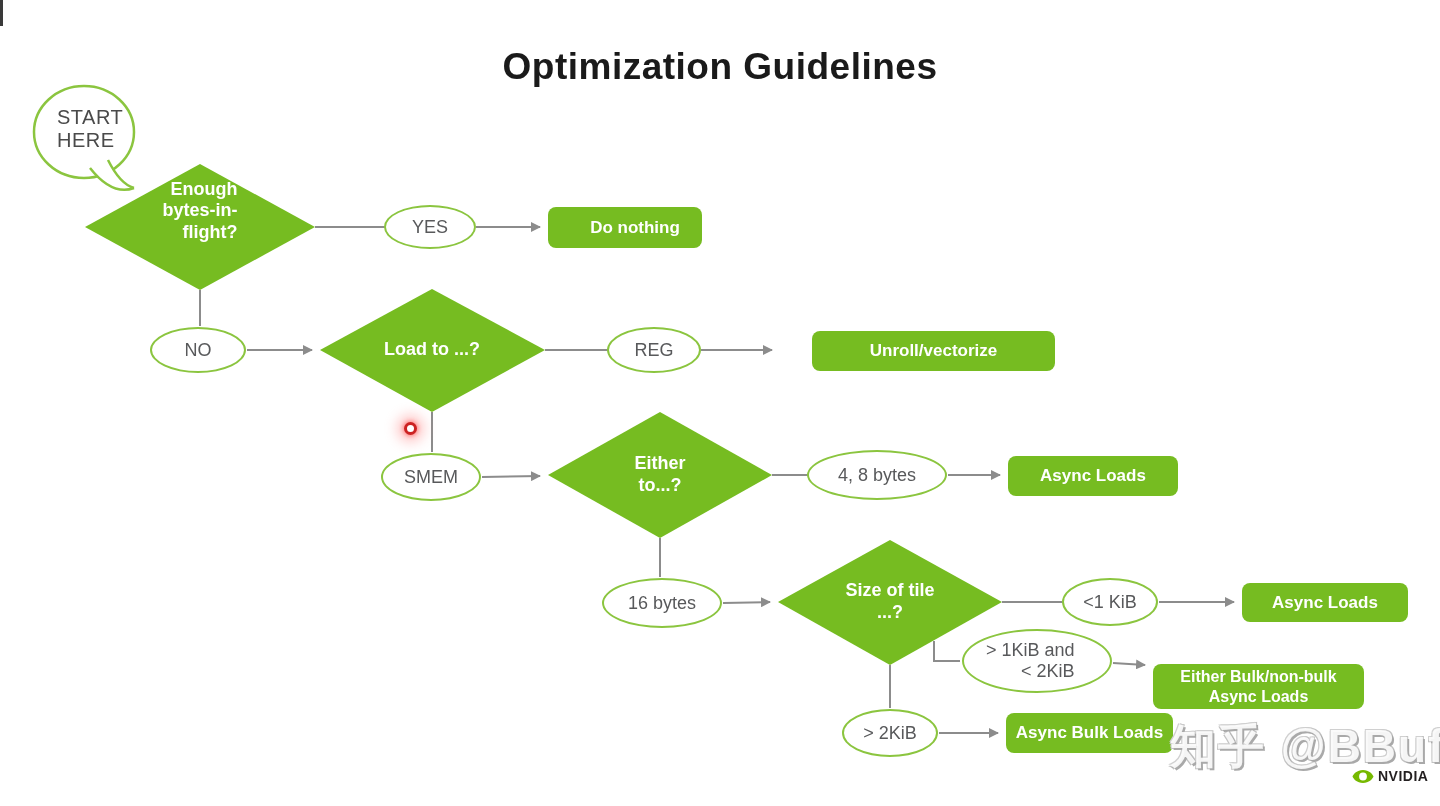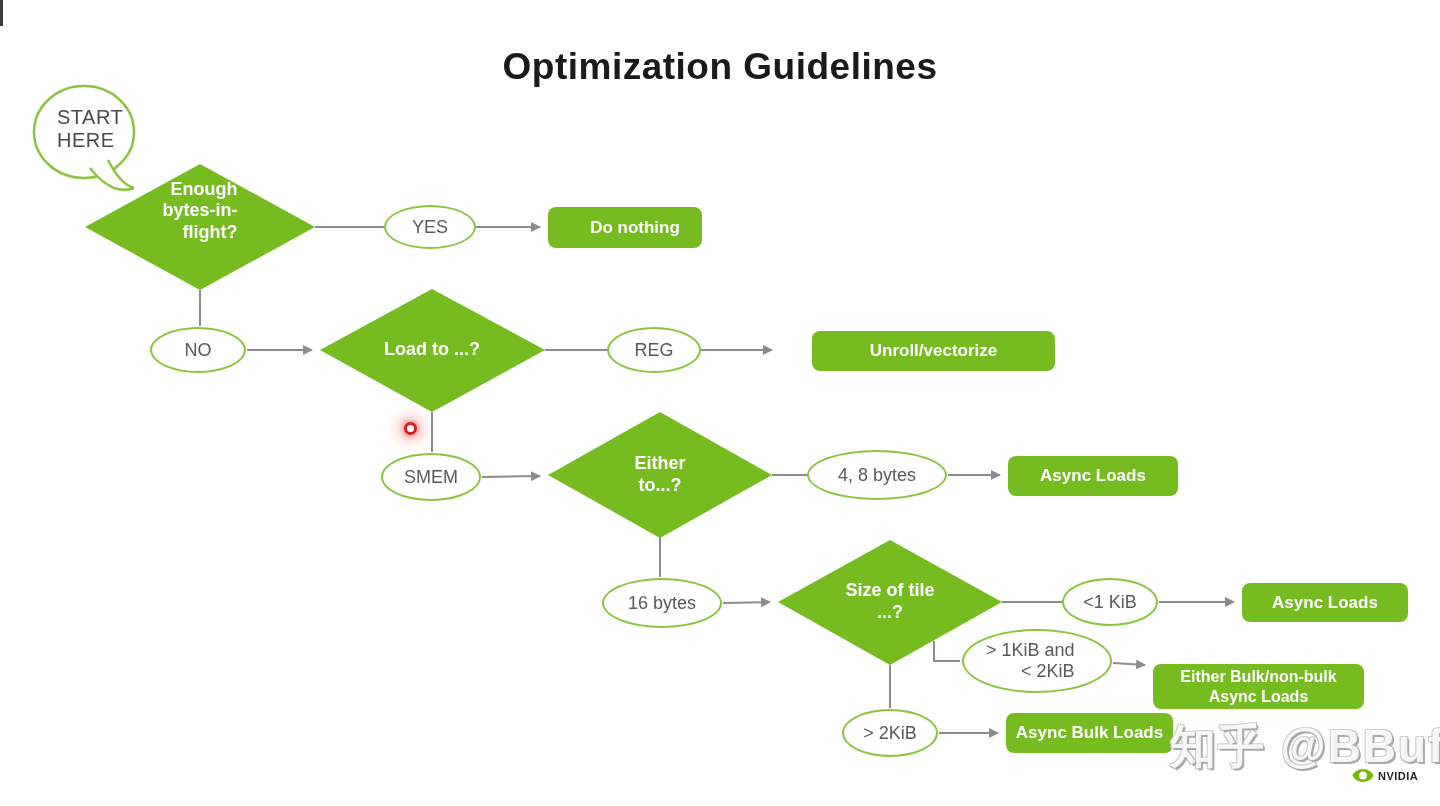--- a/index.html
+++ b/index.html
@@ -100,21 +100,21 @@
     margin-left: 12px;
   }
   .nvidia-logo {
     position: absolute;
     left: 1352px; top: 768px;
     display: flex;
     align-items: center;
     gap: 4px;
   }
   .nvidia-logo .brand-text {
-    font-size: 11px;
+    font-size: 14px;
     font-weight: bold;
     color: #231f20;
     letter-spacing: 0.5px;
   }
   .edge-artifact {
     position: absolute;
     left: 0; top: 0;
     width: 3px; height: 26px;
     background: #3a3a3a;
   }

